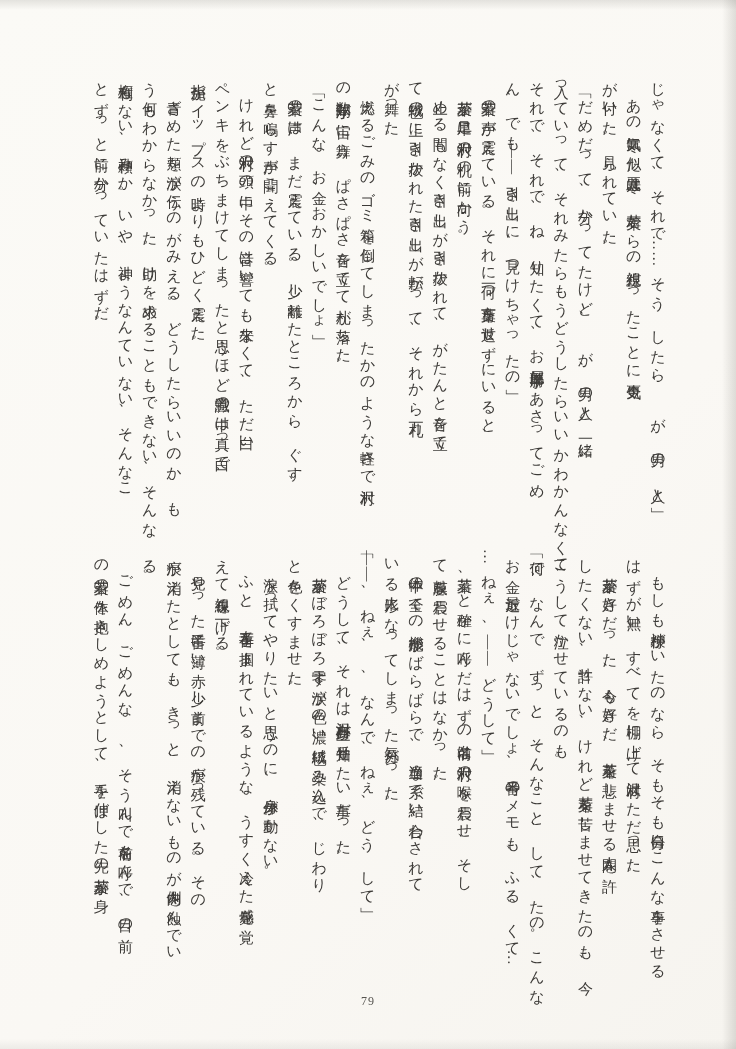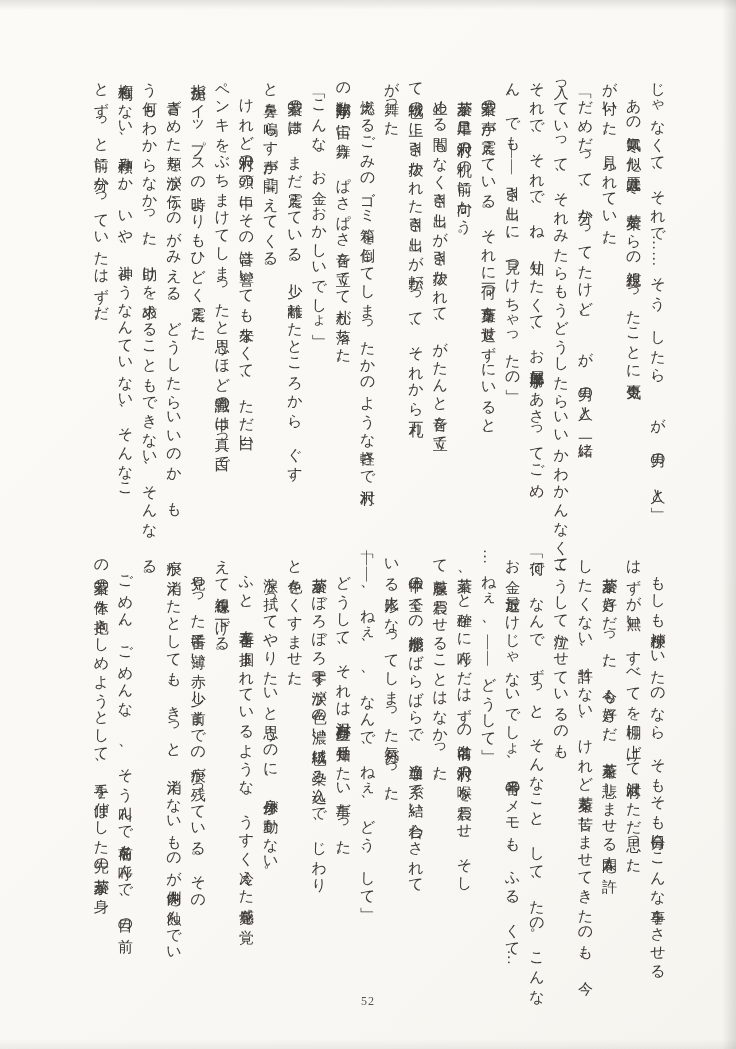--- a/index.html
+++ b/index.html
@@ -96,14 +96,14 @@
       <p>と色をくすませた。</p>
       <p>　涙を拭ってやりたいと思うのに、身体が動かない。</p>
       <p>　ふと、左手首を掴まれているような、うすく冷えた感覚を覚</p>
       <p>えて視線を下げる。</p>
       <p>　見やった手首に薄い赤、少し前までの痕が残っている。その</p>
       <p>痕が消えたとしても、きっと、消えないものが内側を蝕んでい</p>
       <p>る。</p>
       <p>　ごめん、ごめんな、　、そう叫んで名前を呼んで、目の前</p>
       <p>の若菜の体を抱きしめようとして、手を伸ばした先の若菜が身</p>
     </div>
-  <div class="page-number">52</div>
+  <div class="page-number">79</div>
 </div>
 
 </body></html>

